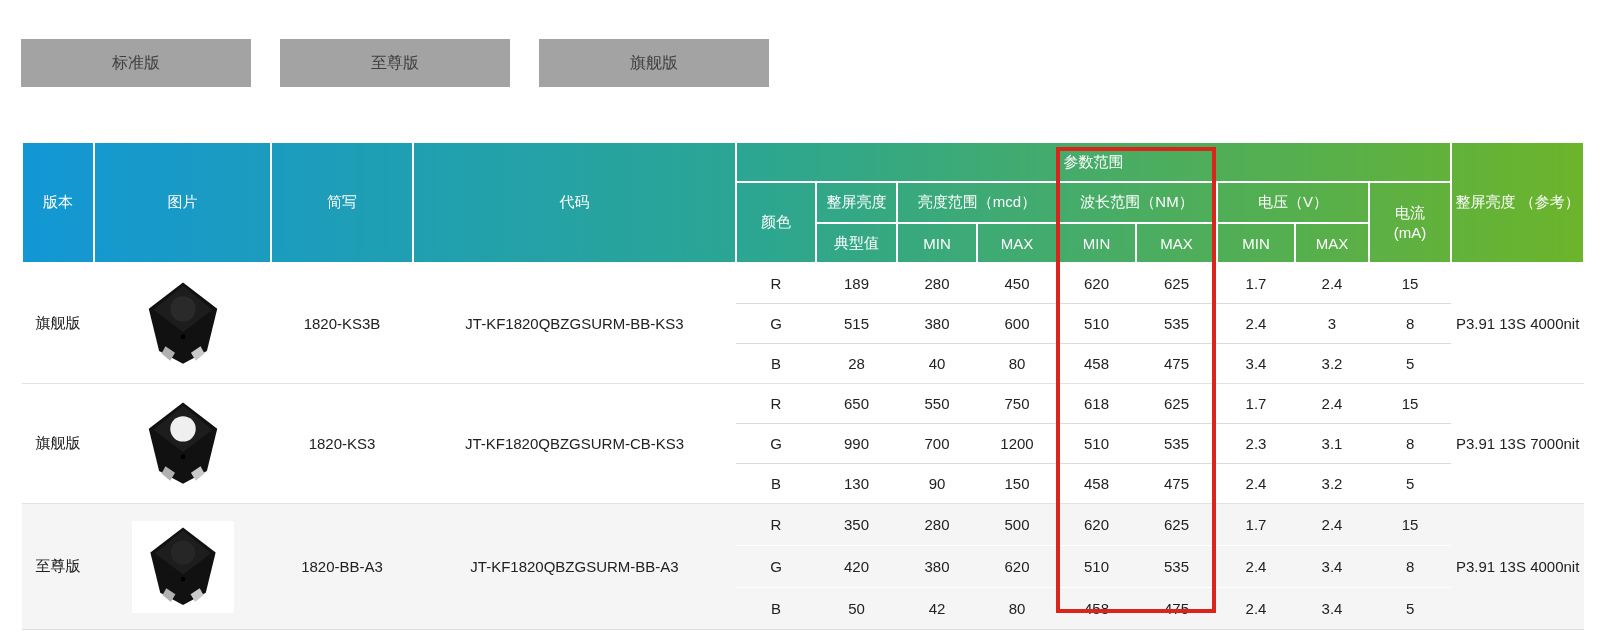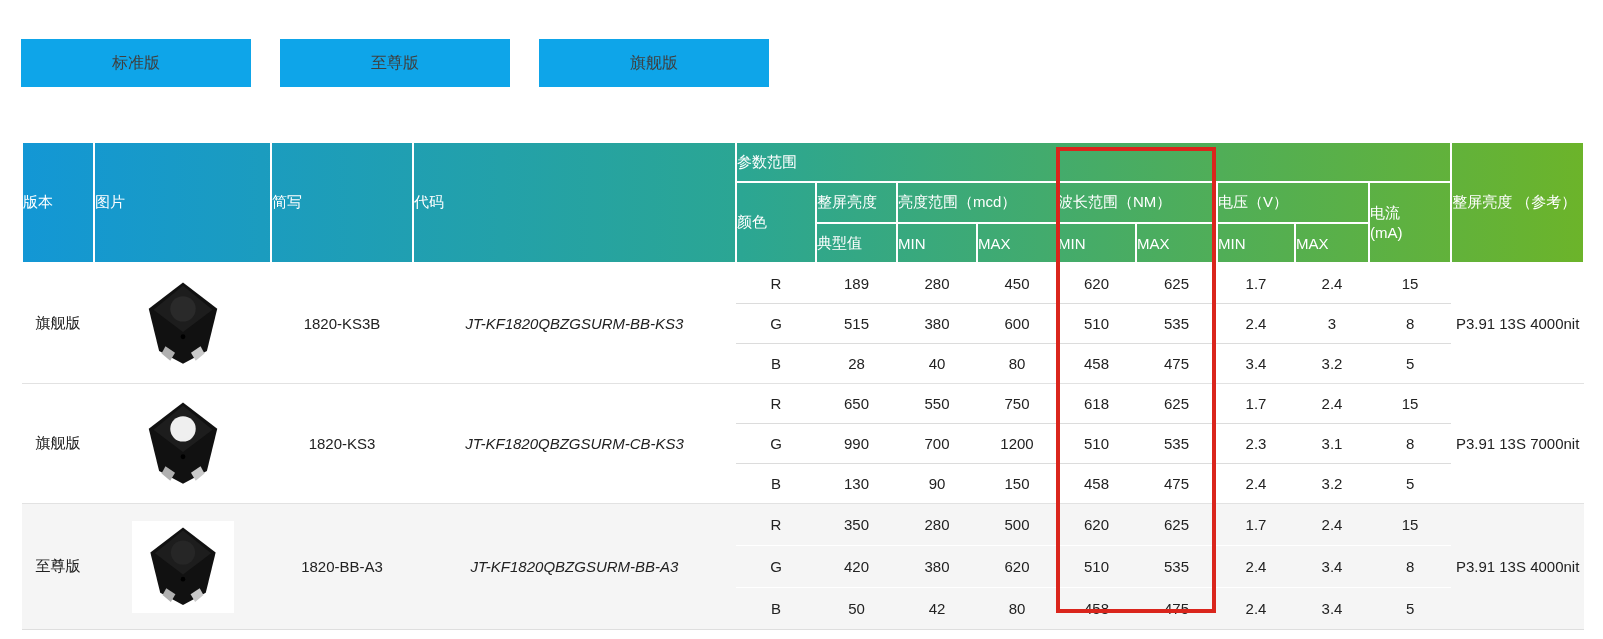--- a/index.html
+++ b/index.html
@@ -3,44 +3,44 @@
 <meta charset="utf-8">
 <style>
   html,body{margin:0;padding:0;}
   body{
     width:1603px;height:639px;position:relative;background:#ffffff;
     font-family:"Liberation Sans","DejaVu Sans",sans-serif;overflow:hidden;
   }
   
   .tabs{position:absolute;left:21px;top:39px;display:flex;gap:29px;}
   .tab{
-    width:230px;height:48px;background:#0ea5e9;color:#3f3f3f;font-size:16px;
+    width:230px;height:48px;background:#a3a3a3;color:#3f3f3f;font-size:16px;
     display:flex;align-items:center;justify-content:center;cursor:pointer;user-select:none;
   }
   
   table.spec{
     position:absolute;left:21px;top:141px;width:1562px;
     border-collapse:collapse;table-layout:fixed;border-bottom:1px solid #dedede;
   }
   thead{background:linear-gradient(90deg,#1397d5 0%,#2ba693 46%,#6cb42a 100%);}
   th{
     border:2px solid #ffffff;color:#ffffff;font-size:15px;font-weight:normal;
-    text-align:left;padding:0;background:transparent;
+    text-align:center;padding:0;background:transparent;
   }
   tr.h1{height:40px;} tr.h2{height:41px;} tr.h3{height:40px;}
   .th-current{white-space:pre-line;line-height:1.3;margin-left:47px;}
   td{
     text-align:center;font-size:15px;color:#222222;height:39px;padding:0;
     background:#ffffff;
   }
   tr.sub td{border-top:1px solid #dcdcdc;}
   tr.block-start td{border-top:1px solid #e2e2e2;}
   tr.shaded td{background:#f5f5f5;height:41px;}
   tr.shaded.sub td{border-top:1px solid #ffffff;}
-  .c-code{font-size:15px;font-style:italic;}
+  .c-code{font-size:15px;}
   .photo{
     width:102px;height:92px;background:#ffffff;margin:0 auto;
     display:flex;align-items:center;justify-content:center;
   }
   .led{display:block;margin:0 auto;}
   
   .highlight-box{
     position:absolute;left:1056px;top:147px;width:160px;height:466px;
     border:4px solid #da251c;box-sizing:border-box;pointer-events:none;z-index:5;
   }

